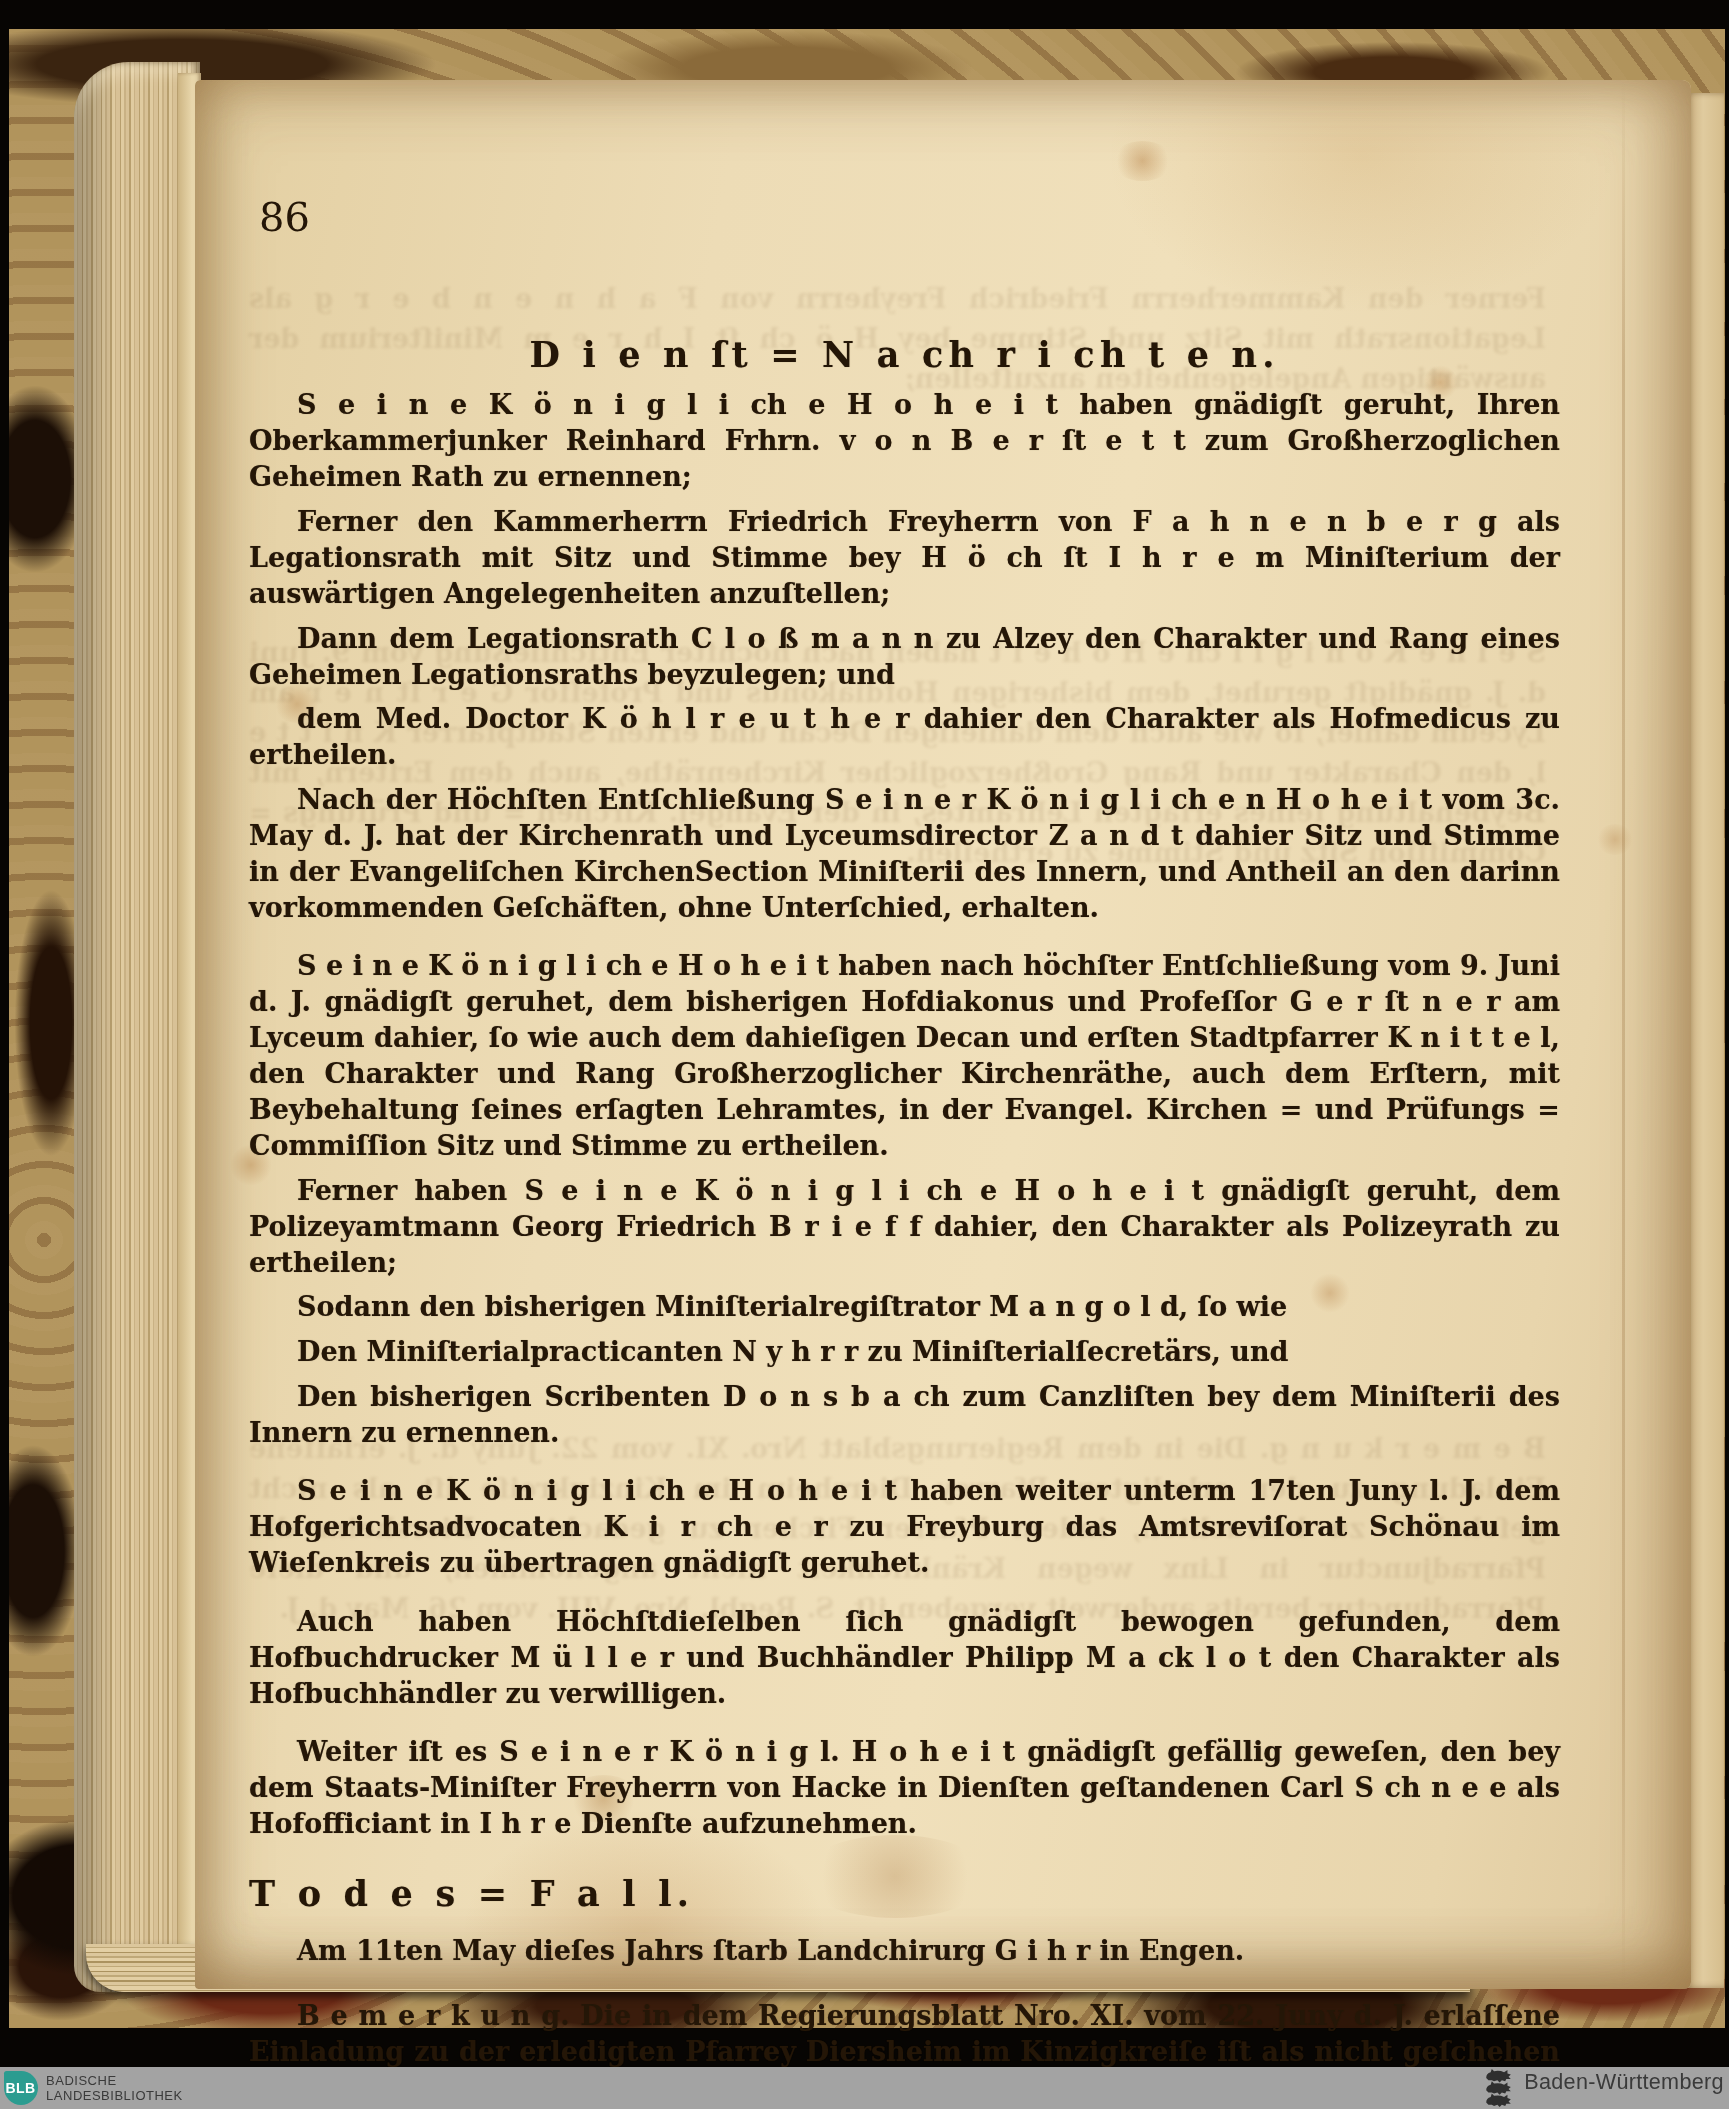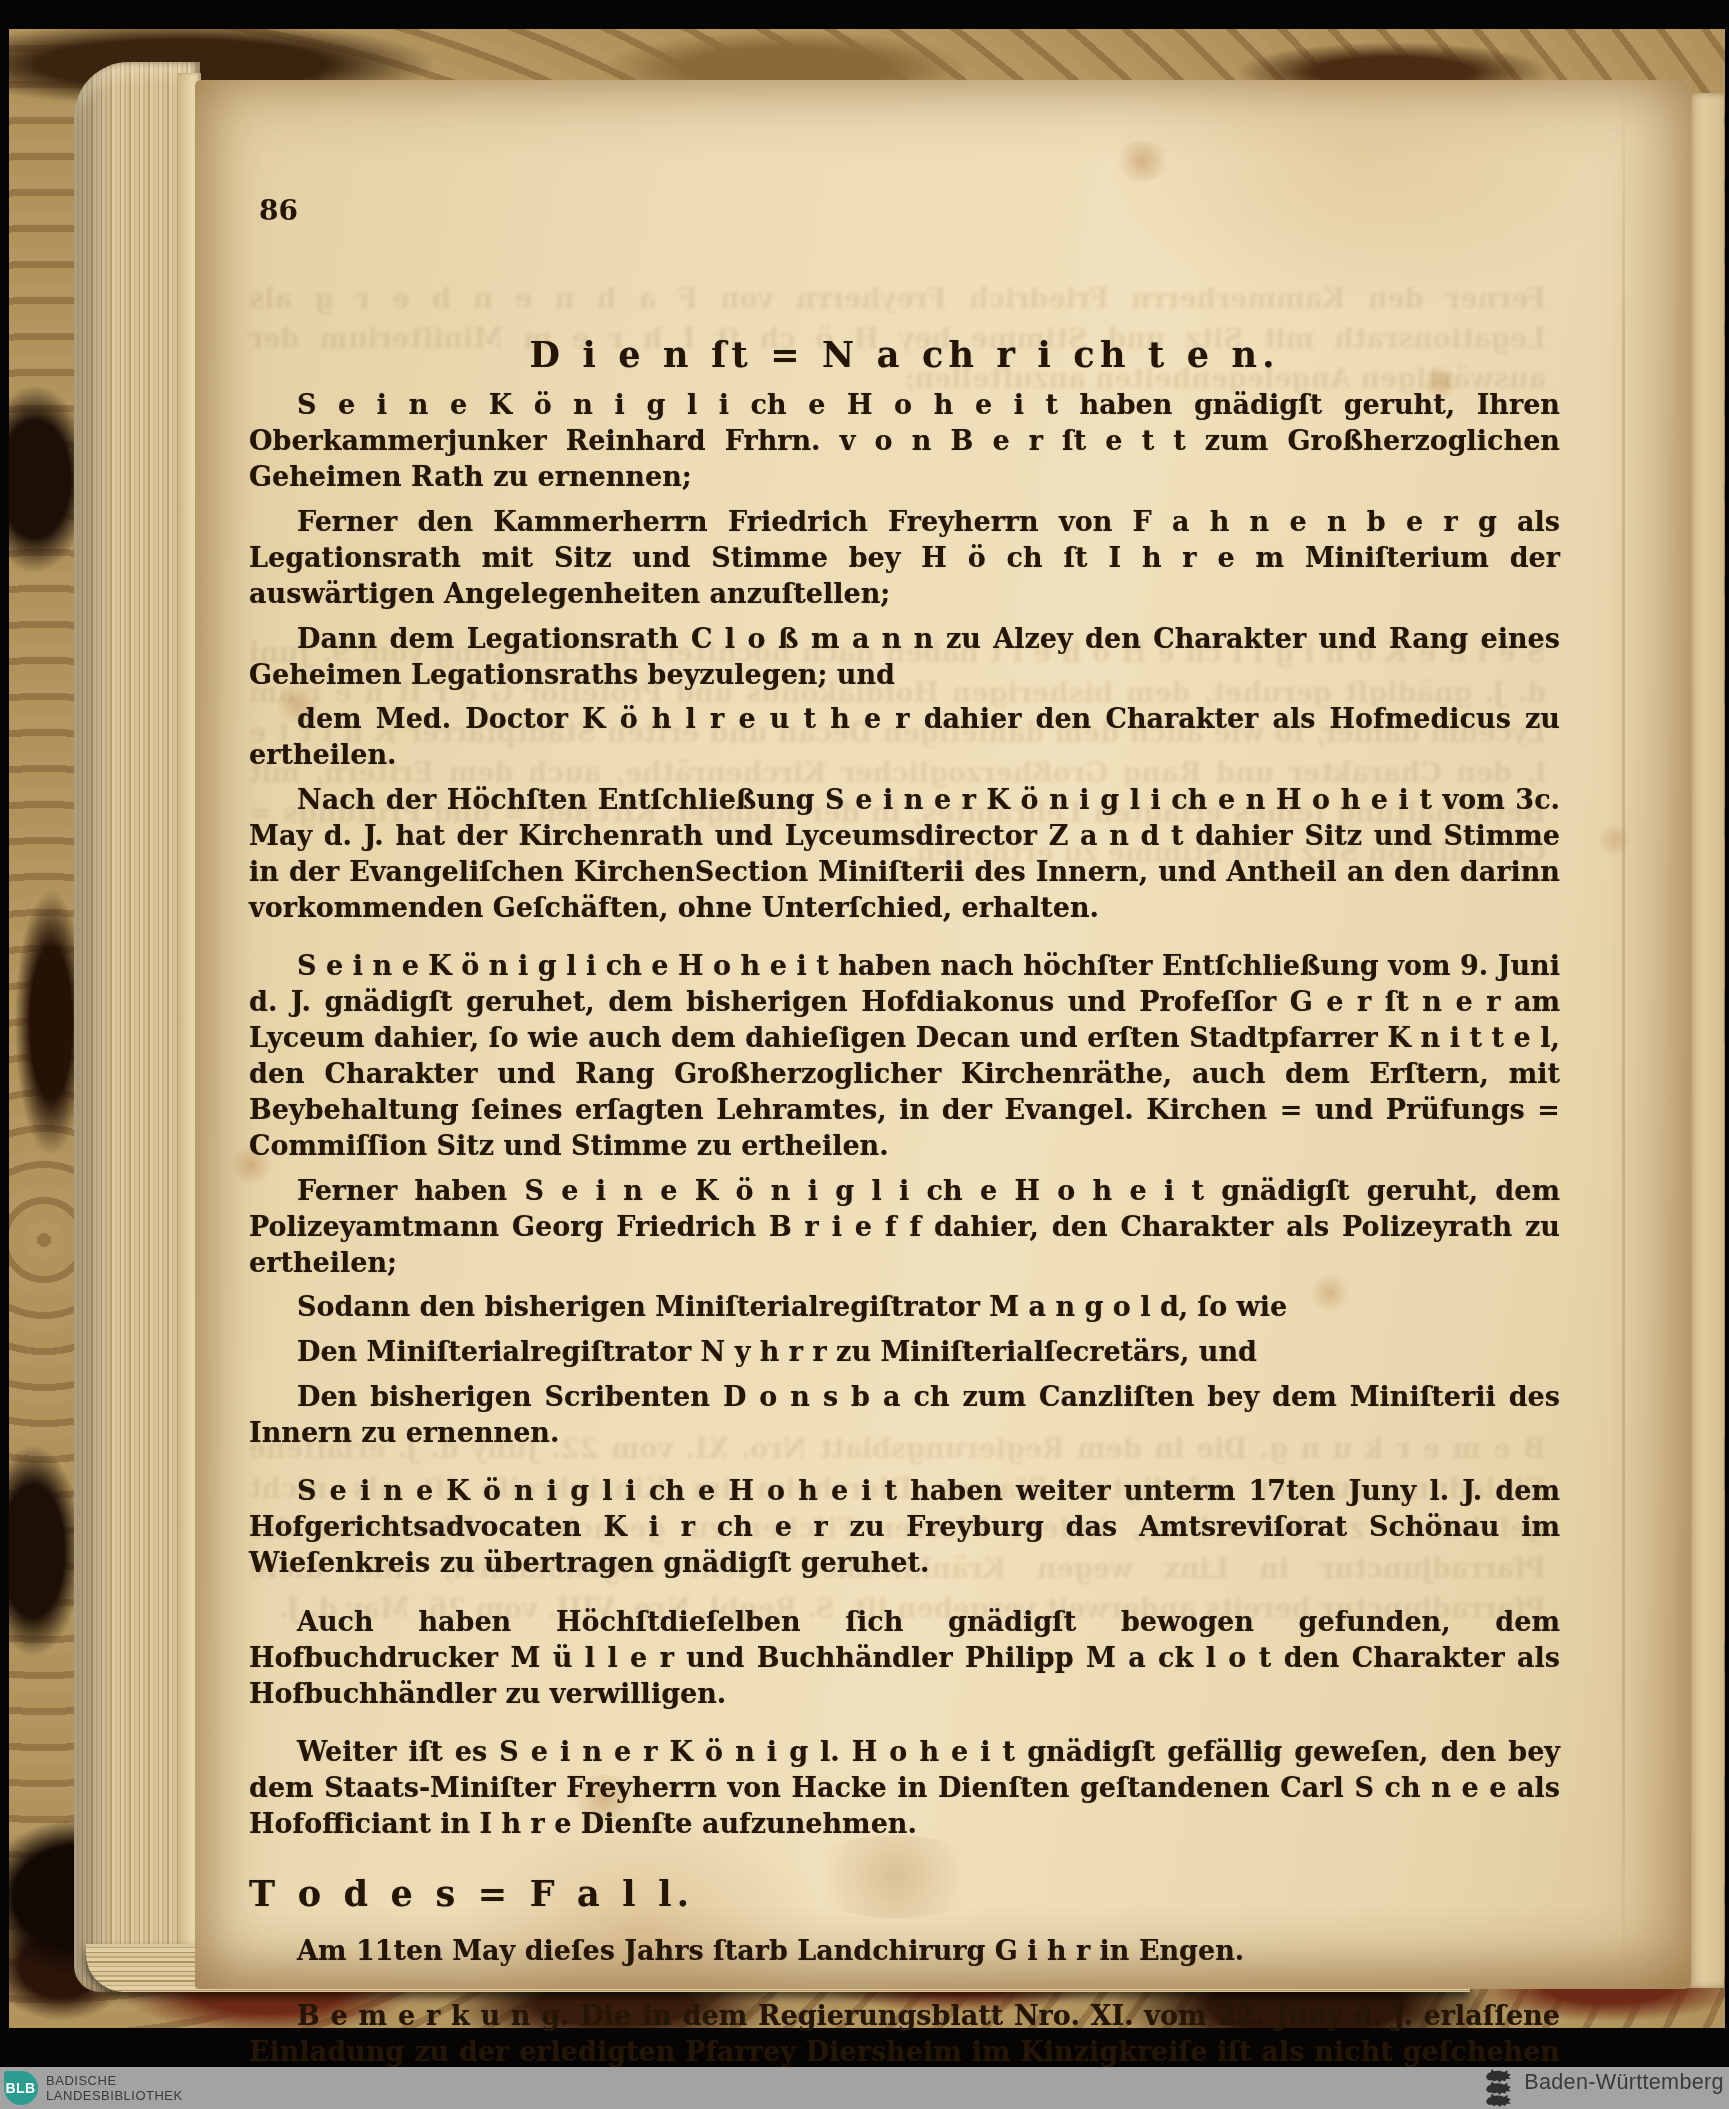--- a/index.html
+++ b/index.html
@@ -81,21 +81,21 @@
   .s3{left:78px;top:605px;width:48px;height:38px;background:radial-gradient(circle,rgba(160,95,30,.30),transparent 70%);}
   .s4{left:1115px;top:1193px;width:40px;height:40px;background:radial-gradient(circle,rgba(160,95,30,.28),transparent 70%);}
   .s5{left:372px;top:1695px;width:73px;height:48px;background:radial-gradient(circle,rgba(150,90,25,.30),transparent 70%);}
   .s6{left:605px;top:1755px;width:190px;height:83px;background:radial-gradient(circle,rgba(140,80,20,.22),transparent 70%);}
   .s7{left:35px;top:1064px;width:42px;height:42px;background:radial-gradient(circle,rgba(160,95,30,.30),transparent 70%);}
   .s8{left:1401px;top:744px;width:38px;height:31px;background:radial-gradient(circle,rgba(160,95,30,.24),transparent 70%);}
 
   
   #page-number{
     position:absolute;left:64px;top:114px;
-    font-size:28px;font-weight:700;color:#241607;
+    font-size:40px;font-weight:400;color:#241607;
   }
   .text-block{
     position:absolute;left:54px;top:252px;width:1311px;
     font-size:27px;line-height:36px;font-weight:700;color:#241607;
     text-align:justify;
     text-shadow:0 0 0.9px rgba(45,28,10,.45);
   }
   .sec-title{
     text-align:center;font-size:35px;line-height:45px;letter-spacing:5.2px;
     margin:0 0 10.4px 0;font-weight:700;
@@ -164,21 +164,21 @@
   <div class="text-block">
     <div class="sec-title">D i e n ſt = N a ch r i ch t e n.</div>
     <p>S e i n e  K ö n i g l i ch e  H o h e i t haben gnädigſt geruht, Ihren Oberkammerjunker Reinhard Frhrn. v o n  B e r ſt e t t zum Großherzoglichen Geheimen Rath zu ernennen;</p>
     <p>Ferner den Kammerherrn Friedrich Freyherrn von F a h n e n b e r g als Legationsrath mit Sitz und Stimme bey H ö ch ſt I h r e m Miniſterium der auswärtigen Angelegenheiten anzuſtellen;</p>
     <p>Dann dem Legationsrath C l o ß m a n n zu Alzey den Charakter und Rang eines Geheimen Legationsraths beyzulegen; und</p>
     <p>dem Med. Doctor K ö h l r e u t h e r dahier den Charakter als Hofmedicus zu ertheilen.</p>
     <p>Nach der Höchſten Entſchließung S e i n e r  K ö n i g l i ch e n  H o h e i t vom 3c. May d. J. hat der Kirchenrath und Lyceumsdirector Z a n d t dahier Sitz und Stimme in der Evangeliſchen KirchenSection Miniſterii des Innern, und Antheil an den darinn vorkommenden Geſchäften, ohne Unterſchied, erhalten.</p>
     <p class="gap">S e i n e  K ö n i g l i ch e  H o h e i t haben nach höchſter Entſchließung vom 9. Juni d. J. gnädigſt geruhet, dem bisherigen Hofdiakonus und Profeſſor G e r ſt n e r am Lyceum dahier, ſo wie auch dem dahieſigen Decan und erſten Stadtpfarrer K n i t t e l, den Charakter und Rang Großherzoglicher Kirchenräthe, auch dem Erſtern, mit Beybehaltung ſeines erſagten Lehramtes, in der Evangel. Kirchen = und Prüfungs = Commiſſion Sitz und Stimme zu ertheilen.</p>
     <p>Ferner haben S e i n e  K ö n i g l i ch e  H o h e i t gnädigſt geruht, dem Polizeyamtmann Georg Friedrich B r i e f f dahier, den Charakter als Polizeyrath zu ertheilen;</p>
     <p>Sodann den bisherigen Miniſterialregiſtrator M a n g o l d, ſo wie</p>
-    <p>Den Miniſterialregiſtrator N y h r r zu Miniſterialſecretärs, und</p>
+    <p>Den Miniſterialpracticanten N y h r r zu Miniſterialſecretärs, und</p>
     <p>Den bisherigen Scribenten D o n s b a ch zum Canzliſten bey dem Miniſterii des Innern zu ernennen.</p>
     <p class="gap">S e i n e  K ö n i g l i ch e  H o h e i t haben weiter unterm 17ten Juny l. J. dem Hofgerichtsadvocaten K i r ch e r zu Freyburg das Amtsreviſorat Schönau im Wieſenkreis zu übertragen gnädigſt geruhet.</p>
     <p class="gap">Auch haben Höchſtdieſelben ſich gnädigſt bewogen gefunden, dem Hofbuchdrucker M ü l l e r und Buchhändler Philipp M a ck l o t den Charakter als Hofbuchhändler zu verwilligen.</p>
     <p class="gap">Weiter iſt es S e i n e r  K ö n i g l.  H o h e i t gnädigſt gefällig geweſen, den bey dem Staats-Miniſter Freyherrn von Hacke in Dienſten geſtandenen Carl S ch n e e als Hofofficiant in I h r e Dienſte aufzunehmen.</p>
     <div class="sec-title2">T o d e s = F a l l.</div>
     <p>Am 11ten May dieſes Jahrs ſtarb Landchirurg G i h r in Engen.</p>
     <p class="bemerk">B e m e r k u n g.  Die in dem Regierungsblatt Nro. XI. vom 22. Juny d. J. erlaſſene Einladung zu der erledigten Pfarrey Diersheim im Kinzigkreiſe iſt als nicht geſchehen zu betrachten, indem Pfarrer Fiſcher zu gedachtem Diersheim die Pfarradjunctur in Linx wegen Kränklichkeit nicht angenommen, und dieſe Pfarradjunctur bereits anderweit vergeben iſt. S. Regbl. Nro. VIII. vom 26. May d. J.</p>
   </div>
 </div>
 

